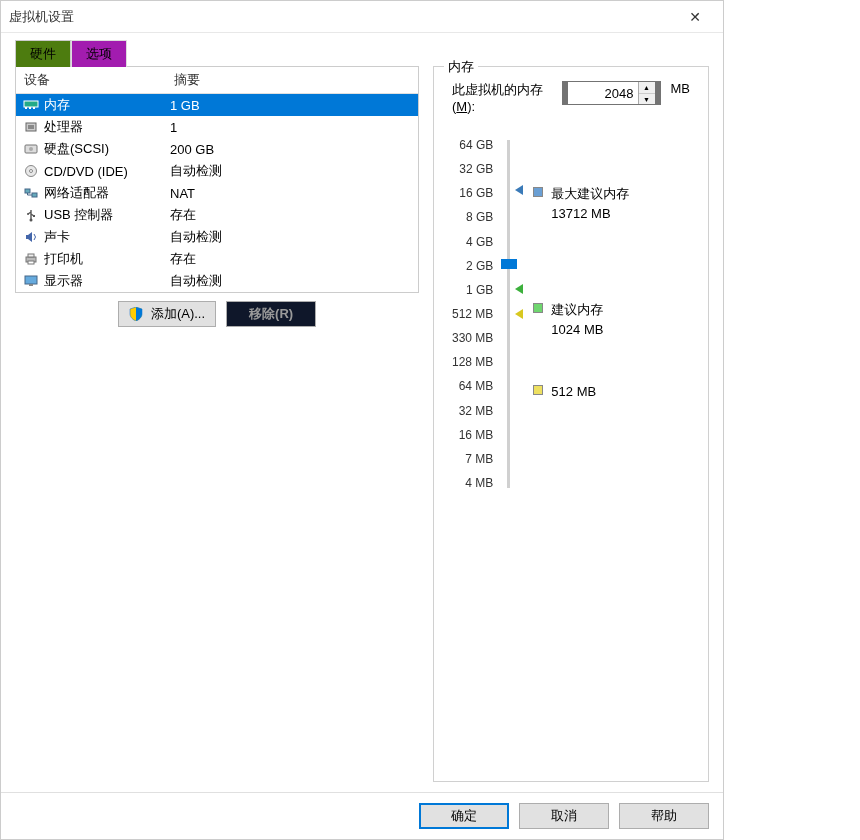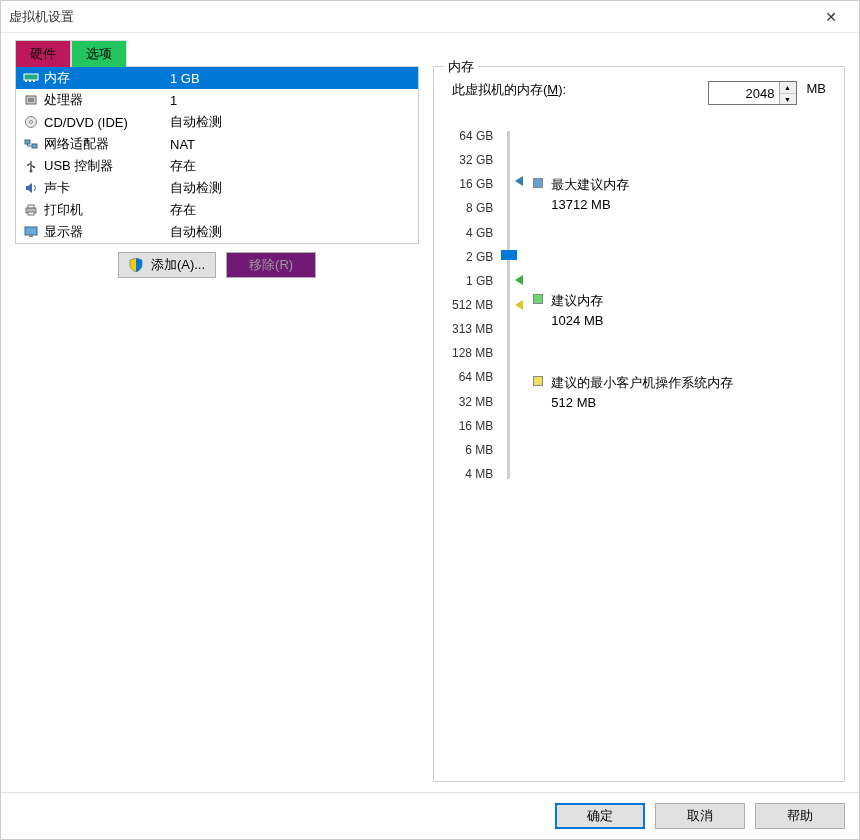--- a/index.html
+++ b/index.html
@@ -1,44 +1,44 @@
 <!DOCTYPE html>
 <html><head>
 <meta charset="utf-8">
 <style>
 * { box-sizing: border-box; margin: 0; padding: 0; font-family: "Microsoft YaHei", "Segoe UI", sans-serif; font-size: 13px; }
 body { background: #fff; width: 860px; height: 840px; overflow: hidden; }
-.window { width: 860px; height: 840px; border: 1px solid #ccc; display: flex; flex-direction: column; }
+.window { width: 724px; height: 840px; border: 1px solid #ccc; display: flex; flex-direction: column; }
 .titlebar { height: 32px; border-bottom: 1px solid #e8e8e8; display: flex; align-items: center; padding: 0 8px; }
 .titlebar .title { flex: 1; font-size: 13px; color: #333; }
 .titlebar .close { width: 40px; height: 30px; display:flex; align-items:center; justify-content:center; cursor:pointer; font-size: 14px; color:#333;}
 .tabs { display:flex; padding: 6px 14px 0 14px; gap:0; }
 .tab { padding: 4px 14px; border:1px solid #ccc; border-bottom:none; background:#fff; cursor:pointer; position:relative; top:1px; }
-.tab.inactive { background:#22c55e; border-color:#ddd; }
-.tab.active { background:#be185d; border-color:#ccc; z-index:2; }
+.tab.inactive { background:#a21caf; border-color:#ddd; }
+.tab.active { background:#4d7c0f; border-color:#ccc; z-index:2; }
 .content { flex:1; display:flex; gap:14px; padding: 0 14px 10px 14px; }
 .left-panel { width: 404px; border:1px solid #ccc; display:flex; flex-direction:column; margin-top:0; }
 .list-header { display:flex; border-bottom:1px solid #e0e0e0; font-size:13px; color:#333; }
 .list-header .col { padding:4px 8px; }
 .col-dev { width: 150px; }
 .col-sum { flex:1; }
 .list { flex:1; overflow:auto; }
 .row { display:flex; align-items:center; height:22px; padding: 0 6px; cursor:pointer; }
 .row.selected { background:#0078d7; color:#fff; }
 .row .icon { width:18px; height:16px; display:flex; align-items:center; justify-content:center; margin-right:4px; }
 .row .dev { width:126px; }
 .row .sum { flex:1; }
 .btns { display:flex; justify-content:center; gap:10px; padding:8px 0 0 0; }
 .btn { min-width:90px; height:26px; border:1px solid #adadad; background:#e1e1e1; display:flex; align-items:center; justify-content:center; cursor:pointer; padding:8px 10px; gap:8px; }
-.btn.disabled { color:#9a9a9a; background:#701a75; cursor:default; }
+.btn.disabled { color:#9a9a9a; background:#0f172a; cursor:default;font-weight:bold; }
 .right-panel { flex:1; border:1px solid #d0d0d0; position:relative; padding: 14px 18px; }
 .groupbox-label { position:absolute; top:-9px; left:10px; background:#fff; padding:0 4px; font-size:13px; }
 .desc { color:#333; line-height:1.6; margin-bottom:16px; }
 .mem-row { display:flex; align-items:flex-start; gap:10px; margin-bottom:20px; }
-.mem-input-wrap { display:flex; align-items:center; border:1px solid #737373; height:24px; margin-left:auto; }
+.mem-input-wrap { display:flex; align-items:center; border:6px solid #737373; height:24px; margin-left:auto; }
 .mem-input { width:70px; border:none; text-align:right; padding-right:4px; font-size:13px; height:22px; }
 .spinners { display:flex; flex-direction:column; border-left:1px solid #aaa; }
 .spin { width:16px; height:11px; background:#f0f0f0; border:none; display:flex; align-items:center; justify-content:center; cursor:pointer; font-size:7px; line-height:1; }
 .spin + .spin { border-top:1px solid #ccc; }
 .slider-area { display:flex; gap:0; }
 .ticks { display:flex; flex-direction:column; align-items:flex-end; height:360px; justify-content:space-between; padding:4px 0; }
 .tick { font-size:12px; color:#333; height:14px; line-height:14px; }
 .track-wrap { position:relative; width:30px; height:360px; }
 .track { position:absolute; left:14px; top:6px; bottom:6px; width:3px; background:#d0d0d0; }
 .thumb { position:absolute; left:8px; width:16px; height:10px; background:#0078d7; }
@@ -65,20 +65,24 @@
   </div>
 
   <div class="tabs">
     <div class="tab active">硬件</div>
     <div class="tab inactive">选项</div>
   </div>
 
   <div class="content">
     <div style="display:flex; flex-direction:column;">
       <div class="left-panel">
+        <div class="list-header">
+          <div class="col col-dev">设备</div>
+          <div class="col col-sum">摘要</div>
+        </div>
         <div class="list" id="device-list">
             <div class="row selected">
               <span class="icon">
                 <svg width="16" height="12">
                   <rect x="1" y="2" width="14" height="6" fill="#2a8" stroke="#fff"></rect>
                   <rect x="2" y="8" width="2" height="2" fill="#fff"></rect>
                   <rect x="6" y="8" width="2" height="2" fill="#fff"></rect>
                   <rect x="10" y="8" width="2" height="2" fill="#fff"></rect>
                 </svg>
               </span>
@@ -87,20 +91,30 @@
             </div>
             <div class="row">
               <span class="icon">
                 <svg width="16" height="14">
                   <rect x="3" y="3" width="10" height="8" fill="#ccc" stroke="#666"></rect>
                   <rect x="5" y="5" width="6" height="4" fill="#888"></rect>
                 </svg>
               </span>
               <span class="dev">处理器</span>
               <span class="sum">1</span>
+            </div>
+            <div class="row">
+              <span class="icon">
+                <svg width="16" height="14">
+                  <rect x="2" y="3" width="12" height="8" rx="1" fill="#ddd" stroke="#777"></rect>
+                  <circle cx="8" cy="7" r="2" fill="#aaa"></circle>
+                </svg>
+              </span>
+              <span class="dev">硬盘(SCSI)</span>
+              <span class="sum">200 GB</span>
             </div>
             <div class="row">
               <span class="icon">
                 <svg width="16" height="14">
                   <circle cx="8" cy="7" r="5.5" fill="#e8e8e8" stroke="#888"></circle>
                   <circle cx="8" cy="7" r="1.5" fill="#fff" stroke="#888"></circle>
                 </svg>
               </span>
               <span class="dev">CD/DVD (IDE)</span>
               <span class="sum">自动检测</span>
@@ -194,26 +208,26 @@
       <div class="slider-area">
         <div class="ticks" id="ticks">
             <div class="tick">64 GB</div>
             <div class="tick">32 GB</div>
             <div class="tick">16 GB</div>
             <div class="tick">8 GB</div>
             <div class="tick">4 GB</div>
             <div class="tick">2 GB</div>
             <div class="tick">1 GB</div>
             <div class="tick">512 MB</div>
-            <div class="tick">313 MB</div>
+            <div class="tick">330 MB</div>
             <div class="tick">128 MB</div>
             <div class="tick">64 MB</div>
             <div class="tick">32 MB</div>
             <div class="tick">16 MB</div>
-            <div class="tick">6 MB</div>
+            <div class="tick">7 MB</div>
             <div class="tick">4 MB</div>
           </div>
         <div class="track-wrap">
           <div class="track"></div>
 
           <div class="thumb" style="top:calc(5 / 14 * 348px + 1px);"></div>
 
           <div class="marker tri" style="top:calc(2 / 14 * 348px + 1px); border-right:8px solid #3a7ab8;"></div>
 
           <div class="marker tri" style="top:calc(6 / 14 * 348px + 1px); border-right:8px solid #3cb03c;"></div>
@@ -231,21 +245,20 @@
           <div class="leg-item" style="top:166px;">
             <div class="leg-sq" style="background:#6fd66f;"></div>
             <div class="leg-body">
               <div>建议内存</div>
               <div>1024 MB</div>
             </div>
           </div>
           <div class="leg-item" style="top:248px;">
             <div class="leg-sq" style="background:#eee060;"></div>
             <div class="leg-body">
-              <div>建议的最小客户机操作系统内存</div>
               <div>512 MB</div>
             </div>
           </div>
         </div>
       </div>
     </div>
   </div>
 
   <div class="footer">
     <div class="fbtn primary">确定</div>

